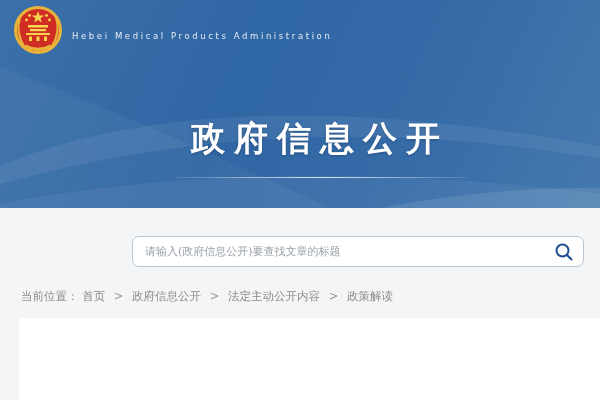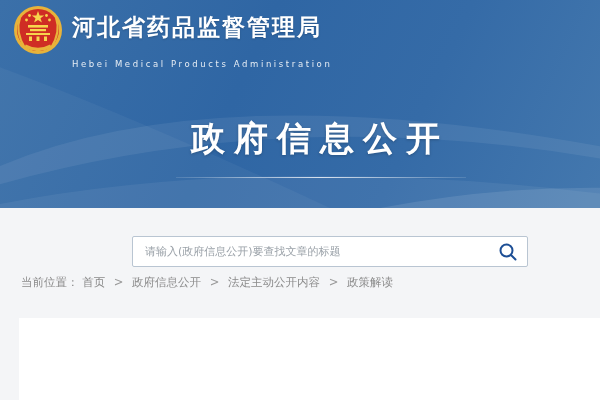--- a/index.html
+++ b/index.html
@@ -35,37 +35,37 @@
     color:#ffffff; font-size:34px; font-weight:bold; letter-spacing:9px;
     text-shadow:0 1px 3px rgba(0,0,0,.22); white-space:nowrap;
   }
   .banner-underline {
     position:absolute; top:177px; left:176px; width:290px; height:1px;
     background:linear-gradient(90deg,rgba(255,255,255,.12),rgba(255,255,255,.8),rgba(255,255,255,.12));
   }
 
   
   .search-box {
-    position:absolute; top:236px; left:132px; width:396px; height:31px;
-    background:#ffffff; border:1px solid #b9c5d2; border-radius:2px;
+    position:absolute; top:236px; left:132px; width:452px; height:31px;
+    background:#ffffff; border:1px solid #b9c5d2; border-radius:7px;
   }
   .search-input {
     width:100%; height:100%; border:none; outline:none; background:transparent;
     padding:0 38px 0 12px; font-size:11px; color:#333;
     font-family:"DejaVu Sans","Liberation Sans",sans-serif;
   }
   .search-input::placeholder { color:#9aa1a8; }
   .search-btn {
     position:absolute; right:9px; top:5px; width:20px; height:20px;
     background:none; border:none; cursor:pointer; padding:0;
   }
 
   
   .breadcrumb {
-    position:absolute; top:275px; left:21px;
+    position:absolute; top:289px; left:21px;
     font-size:11.5px; color:#8b8b8b; white-space:nowrap;
   }
   .breadcrumb .crumb { color:#8b8b8b; text-decoration:none; cursor:pointer; }
   .breadcrumb .sep { margin:0 5px; color:#9a9a9a; }
 
   
   .panel {
     position:absolute; top:318px; left:19px; width:581px; height:82px;
     background:#ffffff;
   }
@@ -94,21 +94,20 @@
       <circle cx="36.5" cy="18" r="1.4" fill="#f7d54c"></circle>
       <rect x="15" y="23" width="20" height="2.6" fill="#f7d54c"></rect>
       <rect x="17" y="27" width="16" height="2.2" fill="#f7d54c"></rect>
       <rect x="13" y="31" width="24" height="2" fill="#f7d54c"></rect>
       <rect x="16" y="34.5" width="3" height="4.5" fill="#f7d54c"></rect>
       <rect x="23.5" y="34.5" width="3" height="4.5" fill="#f7d54c"></rect>
       <rect x="31" y="34.5" width="3" height="4.5" fill="#f7d54c"></rect>
       <path d="M12,44 Q25,51 38,44" stroke="#e8b33a" stroke-width="3.4" fill="none"></path>
     </svg>
     <div class="brand-text">
-      <div class="org-zh">河北省药品监督管理局</div>
       <div class="org-en">Hebei Medical Products Administration</div>
     </div>
   </div>
 
   <div class="banner-title">政府信息公开</div>
   <div class="banner-underline"></div>
 </div>
 
 <div class="search-box">
   <input class="search-input" type="text" placeholder="请输入(政府信息公开)要查找文章的标题" style="">

